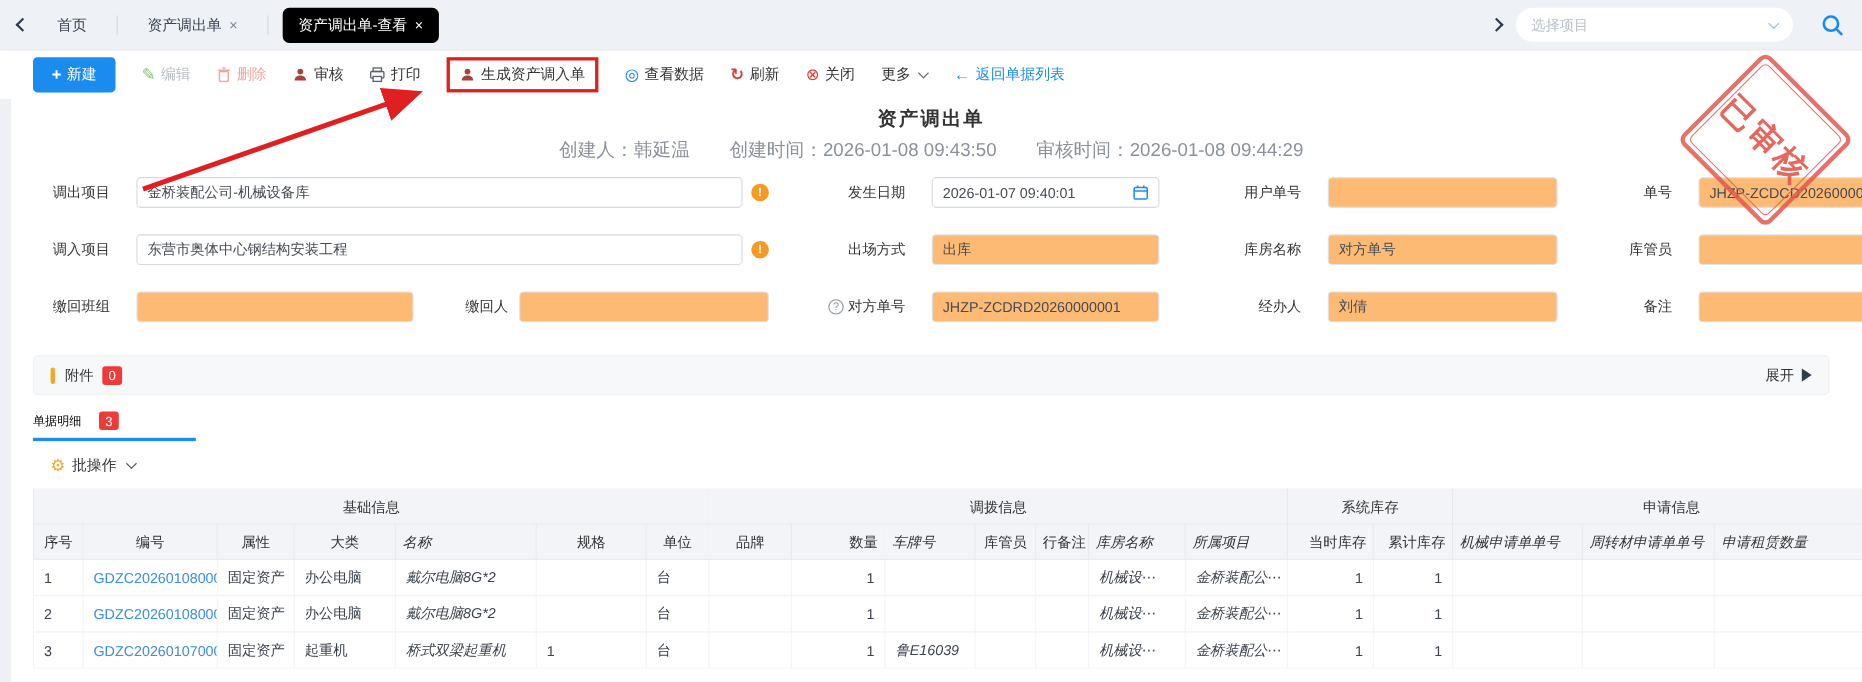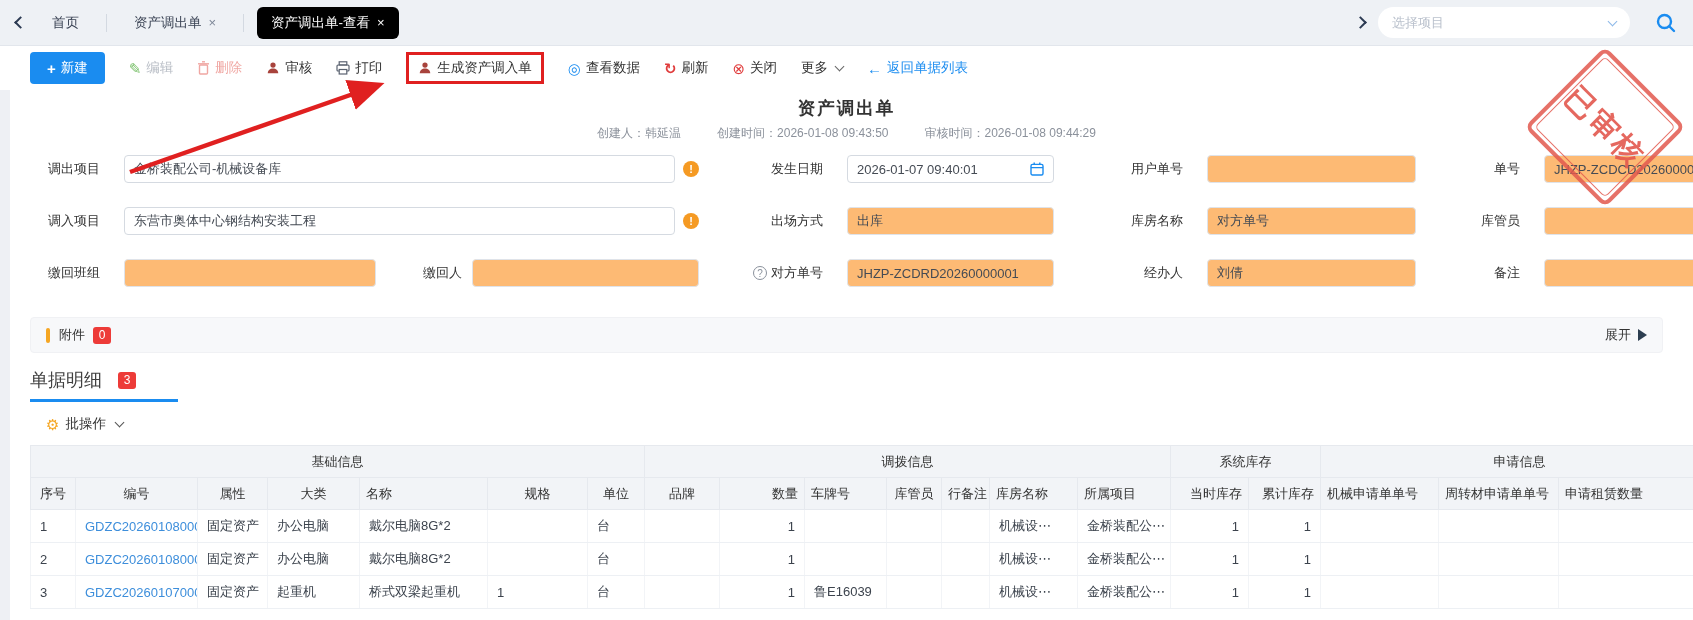--- a/index.html
+++ b/index.html
@@ -30,21 +30,21 @@
   .titem .uic{font-size:15px;line-height:1;}
   .t-dis{color:#b9bec6;}
   .t-disred{color:#f0a7a3;}
   .hlbox{border:3px solid #e02020;padding:4px 9px;}
   .chev-more{width:7px;height:7px;border-right:1.6px solid #666;border-bottom:1.6px solid #666;transform:rotate(45deg);margin:-3px 0 0 3px;}
   .blue{color:#1a8cf0;}
 
   
   .doc-head{margin-top:6px;text-align:center;}
   .doc-title{font-size:17.5px;font-weight:bold;color:#333;letter-spacing:2px;}
-  .doc-meta{margin-top:5px;display:flex;justify-content:center;gap:36px;font-size:12px;color:#8b919b;}
+  .doc-meta{margin-top:5px;display:flex;justify-content:center;gap:36px;font-size:17px;color:#8b919b;}
 
   
   .form{margin:13px 30px 0;display:grid;grid-template-columns:70px 575px 100px 207px 105px 209px 80px 235px;column-gap:10px;row-gap:8px;align-items:center;gap:24px;}
   .flabel{text-align:right;font-size:13px;color:#333;white-space:nowrap;display:flex;justify-content:flex-end;align-items:center;gap:4px;}
   .finput{height:28px;border:1px solid #dfe3e9;border-radius:4px;background:#fdba74;display:flex;align-items:center;padding:0 9px;font-size:13px;color:#454b54;overflow:hidden;white-space:nowrap;}
   .finput.white{background:#fff;border-color:#d5dae1;}
   .fcell{display:flex;align-items:center;gap:8px;}
   .fcell .finput{flex:1;}
   .info-ic{width:16px;height:16px;border-radius:50%;background:#f59a23;color:#fff;font-size:11px;font-weight:bold;display:inline-flex;align-items:center;justify-content:center;flex:0 0 16px;}
   .q-ic{width:14px;height:14px;border-radius:50%;border:1px solid #8a919c;color:#8a919c;font-size:10px;display:inline-flex;align-items:center;justify-content:center;flex:0 0 14px;}
@@ -56,34 +56,34 @@
 
   
   .attach-bar{margin:30px 30px 0;height:36px;background:#f7f8fa;border:1px solid #f0f1f4;border-radius:4px;display:flex;align-items:center;padding:0 15px;}
   .accent-bar{width:4px;height:15px;border-radius:2px;background:#f5a623;margin-right:9px;}
   .badge{background:#ed3b38;color:#fff;min-width:18px;height:17px;border-radius:3px;display:inline-flex;align-items:center;justify-content:center;font-size:12px;padding:0 5px;margin-left:8px;}
   .expand{margin-left:auto;display:flex;align-items:center;gap:7px;color:#333;cursor:pointer;font-size:13px;text-align:right;}
   .tri-right{width:0;height:0;border-top:6px solid transparent;border-bottom:6px solid transparent;border-left:9px solid #2c3e50;}
 
   
   .dtabwrap{margin:15px 0 0 30px;width:148px;border-bottom:3px solid #1a8cf0;padding-bottom:7px;display:flex;align-items:center;gap:8px;cursor:pointer;}
-  .dtab-label{color:#404040;font-size:18px;}
+  .dtab-label{color:#000000;font-size:11px;}
 
   
   .batch{margin:13px 0 0 46px;display:flex;align-items:center;gap:6px;font-size:13.5px;color:#333;cursor:pointer;}
   .gear{color:#f5a623;font-size:15px;line-height:1;}
   .chev-batch{width:7px;height:7px;border-right:1.6px solid #555;border-bottom:1.6px solid #555;transform:rotate(45deg);margin:-3px 0 0 4px;}
 
   
   .table-wrap{margin:12px 0 0 30px;width:1663px;overflow:hidden;}
   table{border-collapse:collapse;table-layout:fixed;width:1688px;font-size:13px;}
   th{background:#f2f4f7;border:1px solid #e6e9ee;font-weight:normal;color:#333;height:32px;padding:0 6px;white-space:nowrap;overflow:hidden;}
   td{border-bottom:1px solid #edf0f4;border-right:1px solid #f2f4f7;height:33px;padding:0 9px;color:#3c434d;background:#fff;white-space:nowrap;overflow:hidden;}
   td:first-child{border-left:1px solid #f2f4f7;}
-  .al{text-align:left;}.ac{}.ar{text-align:right;}
+  .al{text-align:left;font-style:italic;}.ac{}.ar{text-align:right;}
   .link{color:#3d8edb;cursor:pointer;}
 
   
   .hscroll{margin:14px 0 0 30px;width:1633px;height:10px;background:#e7ebf0;border-radius:5px;}
   .hthumb{width:1215px;height:10px;background:#93bce0;border-radius:5px;cursor:pointer;}
 
   
   .stamp{position:absolute;left:1548px;top:70px;width:114px;height:114px;border:4px solid rgba(226,88,78,.85);border-radius:8px;transform:rotate(45deg);display:flex;align-items:center;justify-content:center;z-index:30;pointer-events:none;}
   .stamp::after{content:"";position:absolute;inset:3px;border:1.5px solid rgba(226,88,78,.85);border-radius:5px;}
   .stamp-text{font-size:30px;font-weight:bold;color:rgba(226,88,78,.9);letter-spacing:3px;white-space:nowrap;}

